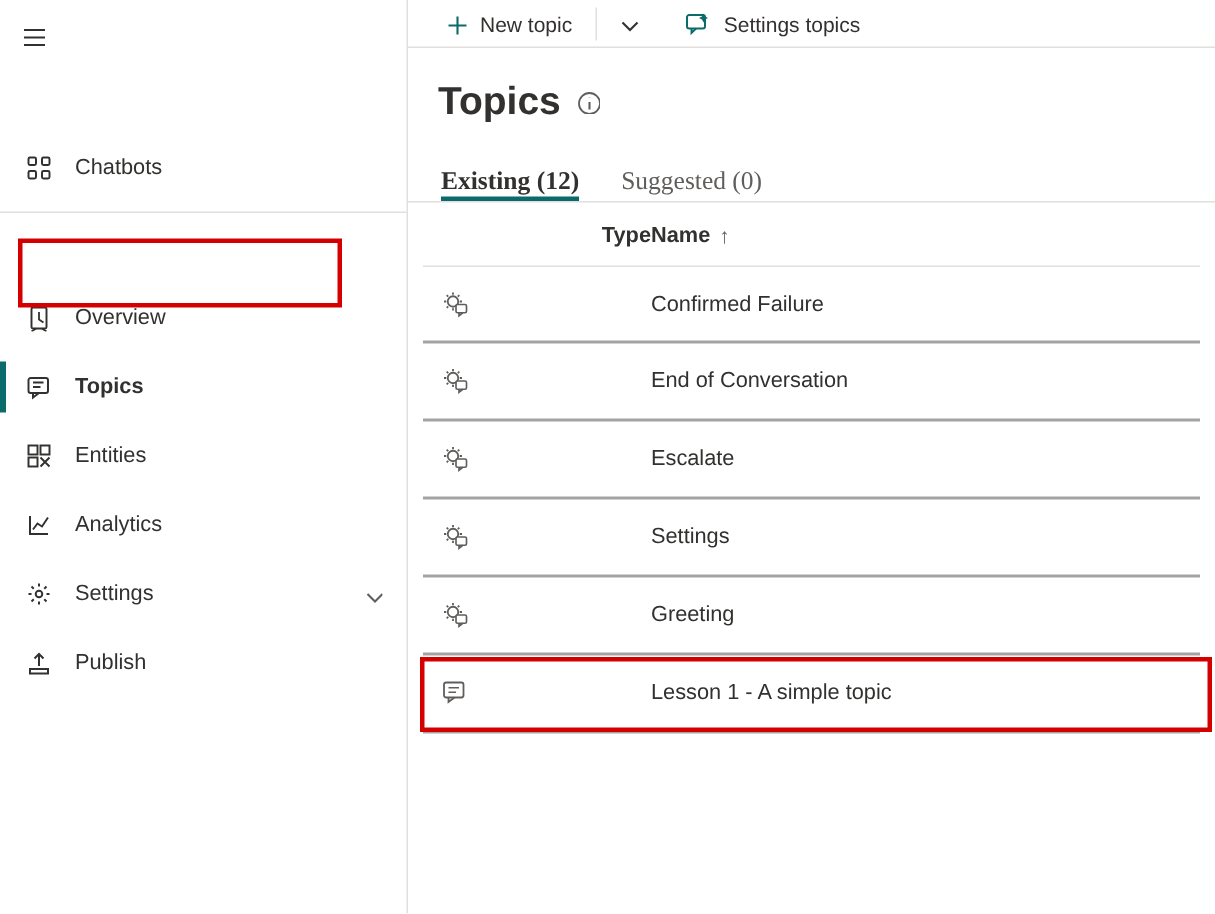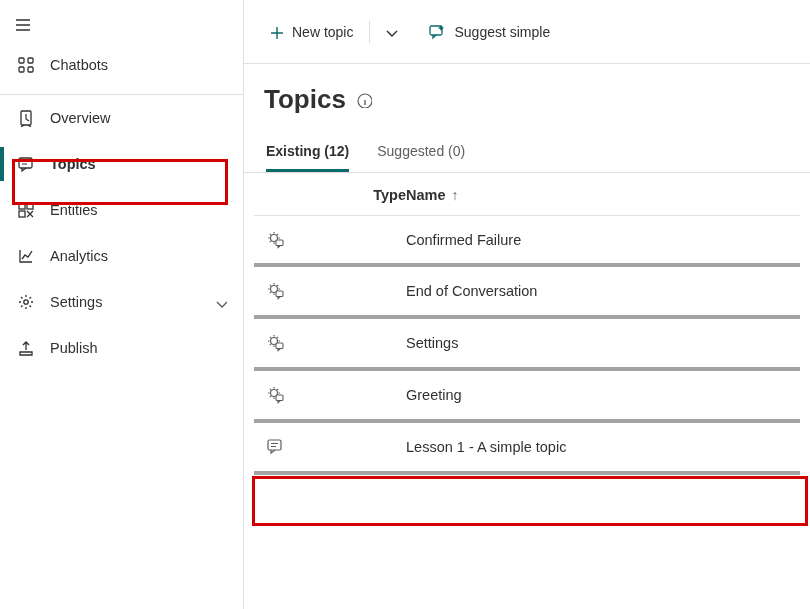--- a/index.html
+++ b/index.html
@@ -1,52 +1,52 @@
 <!DOCTYPE html>
 <html><head>
 <meta charset="utf-8">
 <style>
   * { box-sizing: border-box; margin: 0; padding: 0; }
   html, body { width: 810px; height: 609px; font-family: "Segoe UI", Arial, sans-serif; color: #323130; background: #fff; overflow: hidden; }
   .root { display: flex; height: 100%; }
 
   
-  .sidebar { width: 244px; border-right: 1px solid #e1dfdd; display: flex; flex-direction: column; padding-top: 6px; position: relative; }
+  .sidebar { width: 272px; border-right: 1px solid #e1dfdd; display: flex; flex-direction: column; padding-top: 6px; position: relative; gap: 47px; }
   .hamburger { padding: 10px 14px 8px 14px; }
   .nav-group-top { border-bottom: 1px solid #e1dfdd; padding-bottom: 6px; }
   .nav-item { display: flex; align-items: center; height: 46px; padding: 0 16px; cursor: pointer; font-size: 14.5px; color: #323130; position: relative; }
   .nav-item.active { font-weight: 600; }
   .nav-item.active::before { content: ""; position: absolute; left: 0; top: 6px; bottom: 6px; width: 4px; background: #0b6a6a; }
   .nav-icon { width: 20px; height: 20px; margin-right: 14px; display: inline-flex; align-items: center; justify-content: center; flex-shrink: 0; color: #323130; }
   .nav-item .chev { margin-left: auto; color: #605e5c; }
   .highlight-box-topics { position: absolute; left: 12px; top: 159px; width: 216px; height: 46px; border: 3px solid #d40000; pointer-events: none; }
 
   
   .main { flex: 1; display: flex; flex-direction: column; }
-  .cmdbar { height: 64px; border-bottom: 1px solid #e1dfdd; display: flex; align-items: center; padding: 0 14px; gap: 4px; }
+  .cmdbar { height: 32px; border-bottom: 1px solid #e1dfdd; display: flex; align-items: center; padding: 0 14px; gap: 4px; }
   .cmd-btn { display: inline-flex; align-items: center; height: 36px; padding: 0 10px; font-size: 14px; color: #323130; cursor: pointer; background: none; border: none; }
   .cmd-btn .ci { margin-right: 8px; color: #0b6a6a; display: inline-flex; }
   .cmd-sep { width: 1px; height: 22px; background: #e1dfdd; margin: 0 2px; }
   .cmd-drop { width: 30px; padding: 0; justify-content: center; }
 
   .page-title { display: flex; align-items: center; gap: 10px; padding: 20px 18px 10px 20px; }
   .page-title h1 { font-size: 26px; font-weight: 600; }
   .info-icon { color: #605e5c; }
 
   .tabs { display: flex; gap: 28px; padding: 18px 22px 0 22px; border-bottom: 1px solid #e1dfdd; }
-  .tab { padding-bottom: 10px; font-size: 14px; color: #605e5c; cursor: pointer; border-bottom: 3px solid transparent; }
+  .tab { font-size: 17px; color: #605e5c; cursor: pointer; border-bottom: 3px solid transparent; font-family: Liberation Serif, serif; }
   .tab.active { color: #323130; font-weight: 600; border-bottom-color: #0b6a6a; }
 
   .table-head { display: flex; padding: 14px 22px 12px 22px; font-size: 14.5px; font-weight: 600; color: #323130; text-align: right; }
   .col-type { width: 140px; }
   .col-name { display: flex; align-items: center; gap: 6px; }
   .sort-arrow { color: #605e5c; font-size: 14px; }
 
   .rows { padding: 0 10px; position: relative; }
-  .row { display: flex; align-items: center; height: 52px; border-bottom: 4px solid #a3a3a3; padding: 0 12px; cursor: pointer; }
+  .row { display: flex; align-items: center; height: 52px; border-bottom: 2px solid #a3a3a3; padding: 0 12px; cursor: pointer; }
   .row:first-child { border-top: 1px solid #e1dfdd; }
   .row .type-cell { width: 140px; display: flex; align-items: center; color: #605e5c; }
   .row .name-cell { font-size: 14.5px; color: #323130; }
 
   .highlight-box-greeting { position: absolute; left: 8px; right: 2px; border: 3px solid #d40000; pointer-events: none; height: 50px; }
 
   svg { display: block; }
 </style>
 </head>
 <body>
@@ -215,21 +215,21 @@
               <use href="#i-chevdown"></use>
             </svg>
           </span>
       </button>
       <button class="cmd-btn" style="margin-left:8px">
         <span class="ci">
             <svg width="18" height="18">
               <use href="#i-suggest"></use>
             </svg>
           </span>
-        <span>Suggest simple</span>
+        <span>Settings topics</span>
       </button>
     </div>
 
     <div class="page-title">
       <h1>Topics</h1>
       <span class="info-icon">
           <svg width="16" height="16">
             <use href="#i-info"></use>
           </svg>
         </span>
@@ -270,20 +270,30 @@
           <div class="name-cell">End of Conversation</div>
         </div>
         <div class="row">
           <div class="type-cell">
             <span>
               <svg width="20" height="20">
                 <use href="#i-system"></use>
               </svg>
             </span>
           </div>
+          <div class="name-cell">Escalate</div>
+        </div>
+        <div class="row">
+          <div class="type-cell">
+            <span>
+              <svg width="20" height="20">
+                <use href="#i-system"></use>
+              </svg>
+            </span>
+          </div>
           <div class="name-cell">Settings</div>
         </div>
         <div class="row">
           <div class="type-cell">
             <span>
               <svg width="20" height="20">
                 <use href="#i-system"></use>
               </svg>
             </span>
           </div>

